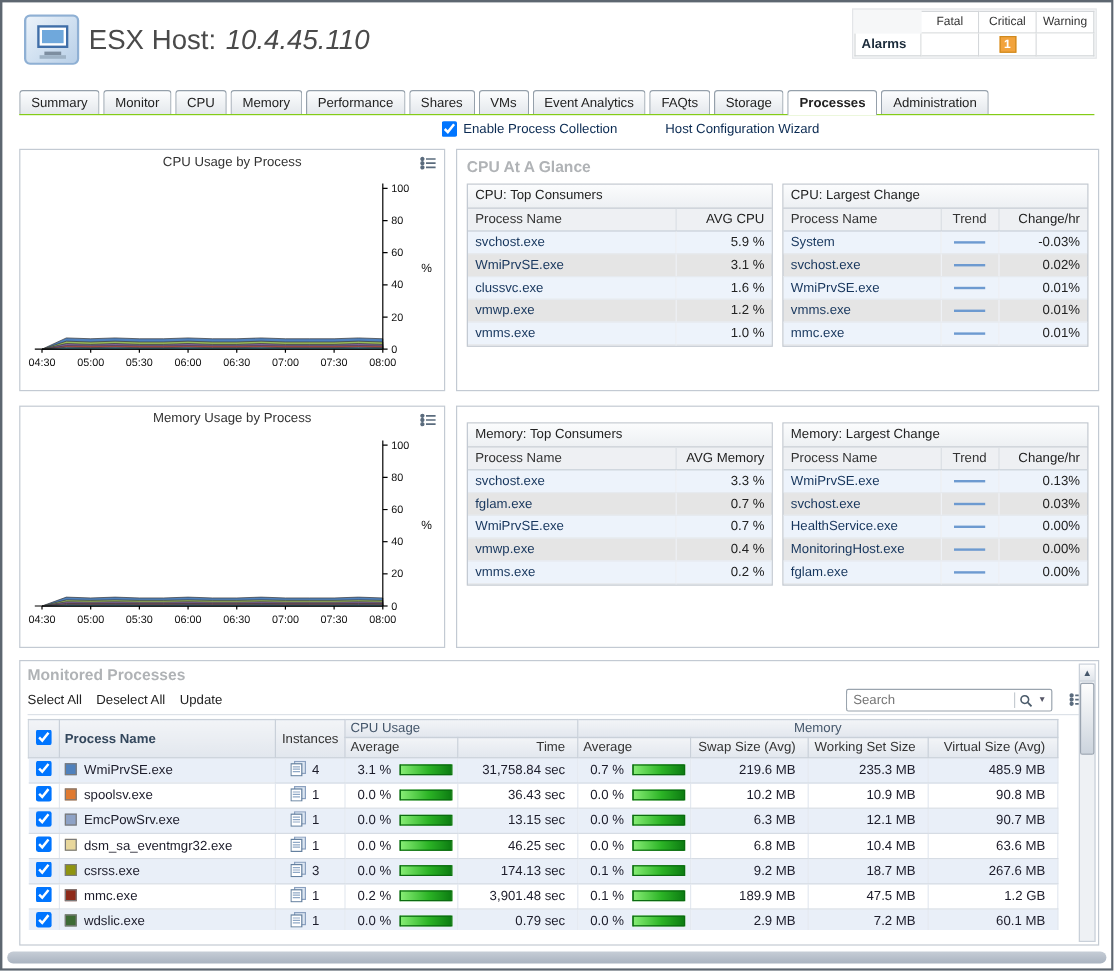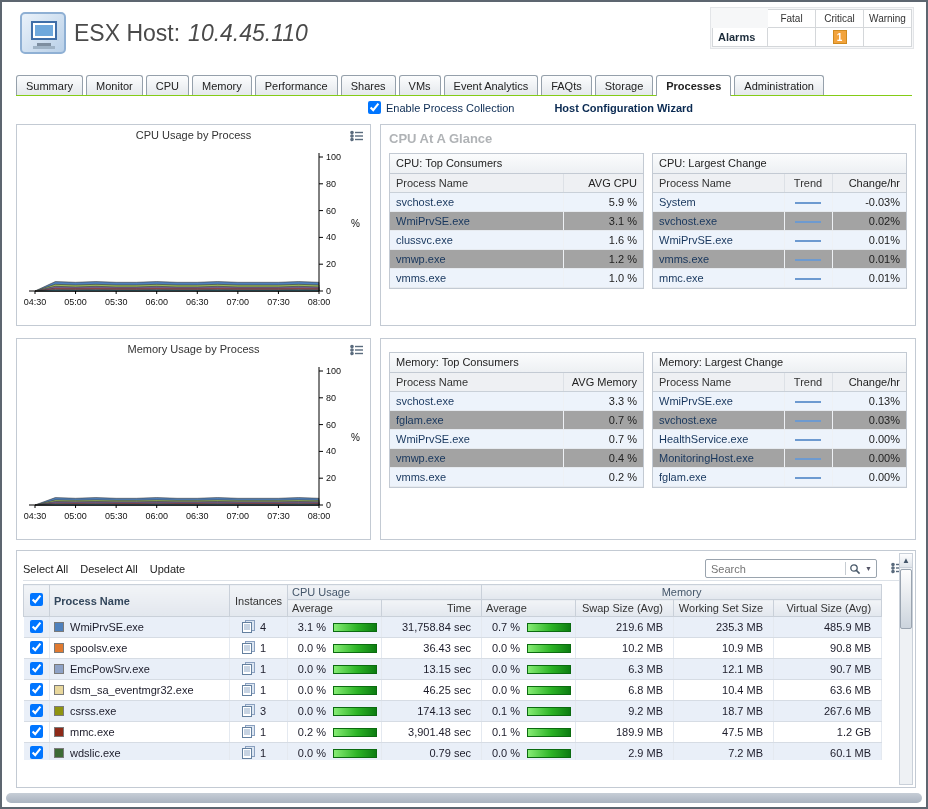--- a/index.html
+++ b/index.html
@@ -31,41 +31,41 @@
   
   .tabbar { position:absolute; left:14px; right:14px; top:71px; height:23px; display:flex; align-items:flex-end;
             border-bottom:1px solid #84cc16; }
   .tab { font-size:11px; color:#222; background:linear-gradient(#fcfdfe,#e4e8ec); border:1px solid #95a0ab; border-bottom:none;
          border-radius:3px 3px 0 0; padding:4px 9px 3px; margin-right:3px; cursor:pointer; white-space:nowrap; }
   .tab.active { background:#fff; font-weight:bold; margin-bottom:-1px; padding-bottom:4px; }
 
   
   .controls { position:absolute; left:366px; top:99px; display:flex; align-items:center; gap:40px; }
   .controls .chk { display:flex; align-items:center; gap:5px; color:#0a2a52; }
-  .controls .wizard { font-weight:bold; color:#0a2a52; cursor:pointer; }
+  .controls .wizard { font-weight:normal; color:#0a2a52; cursor:pointer; }
 
   
   .panel { position:absolute; border:1px solid #c3cad3; background:#fff; }
   .panel-title { font-size:13px; font-weight:bold; color:#b0b3b6; }
 
   
   .chart-panel { left:14px; width:355px; height:202px; padding-top:4px; }
   #cpu-chart-panel { top:122px; }
   #mem-chart-panel { top:336px; }
   .chart-title { text-align:center; font-size:11px; color:#333; }
   .chart-menu { position:absolute; top:5px; right:6px; cursor:pointer; }
   .chart-panel svg.chart { display:block; margin:4px 0 0 4px; }
   svg text { font-family:"Liberation Sans", sans-serif; }
 
   
   .glance-panel { left:378px; width:536px; height:202px; padding:6px 8px; }
   #cpu-glance-panel { top:122px; }
   #mem-glance-panel { top:336px; }
   .glance-body { display:flex; gap:8px; margin-top:7px; }
-  .subpanel { flex:1; border:1px solid #c3cad3; background:#a3a3a3; }
+  .subpanel { flex:1; border:1px solid #c3cad3; background:#e5e5e5; }
   .subpanel-title { height:20px; line-height:19px; padding-left:6px; font-size:11px; color:#222;
                     background:linear-gradient(#fbfcfd,#edf0f3); border-bottom:1px solid #c3cad3; }
   .glance-table { width:100%; border-collapse:collapse; font-size:11px; table-layout:fixed; }
   .glance-table th { background:#eef0f3; font-weight:normal; color:#333; text-align:left; padding:2px 6px; height:18px;
                      border-bottom:1px solid #c9d0d8; border-right:1px solid #dde1e6; }
   .glance-table th:last-child, .glance-table td:last-child { border-right:none; }
   .glance-table td { padding:1px 6px; height:19px; color:#17365d; border-bottom:1px solid #e6eaef; border-right:1px solid #eef1f5; }
   .glance-table tbody tr:nth-child(odd) td { background:#edf3fb; }
   .glance-table .num { text-align:right; color:#222; }
   .glance-table .trendh, .glance-table .trendc { text-align:center; }
@@ -451,20 +451,21 @@
          <td class="trendc"><span class="spark"></span></td>
          <td class="num">0.00%</td>
               </tr>
             </tbody>
           </table>
       </div>
     </div>
   </div>
 
   <div class="panel" id="monitored-panel">
+    <div class="panel-title">Monitored Processes</div>
 
     <div class="mon-toolbar">
       <span class="mon-link">Select All</span>
       <span class="mon-link">Deselect All</span>
       <span class="mon-link">Update</span>
       <span class="searchbox">
         <input type="text" placeholder="Search" style="">
         <span class="sep"></span>
         <span class="mag">
           <svg width="12" height="12">

